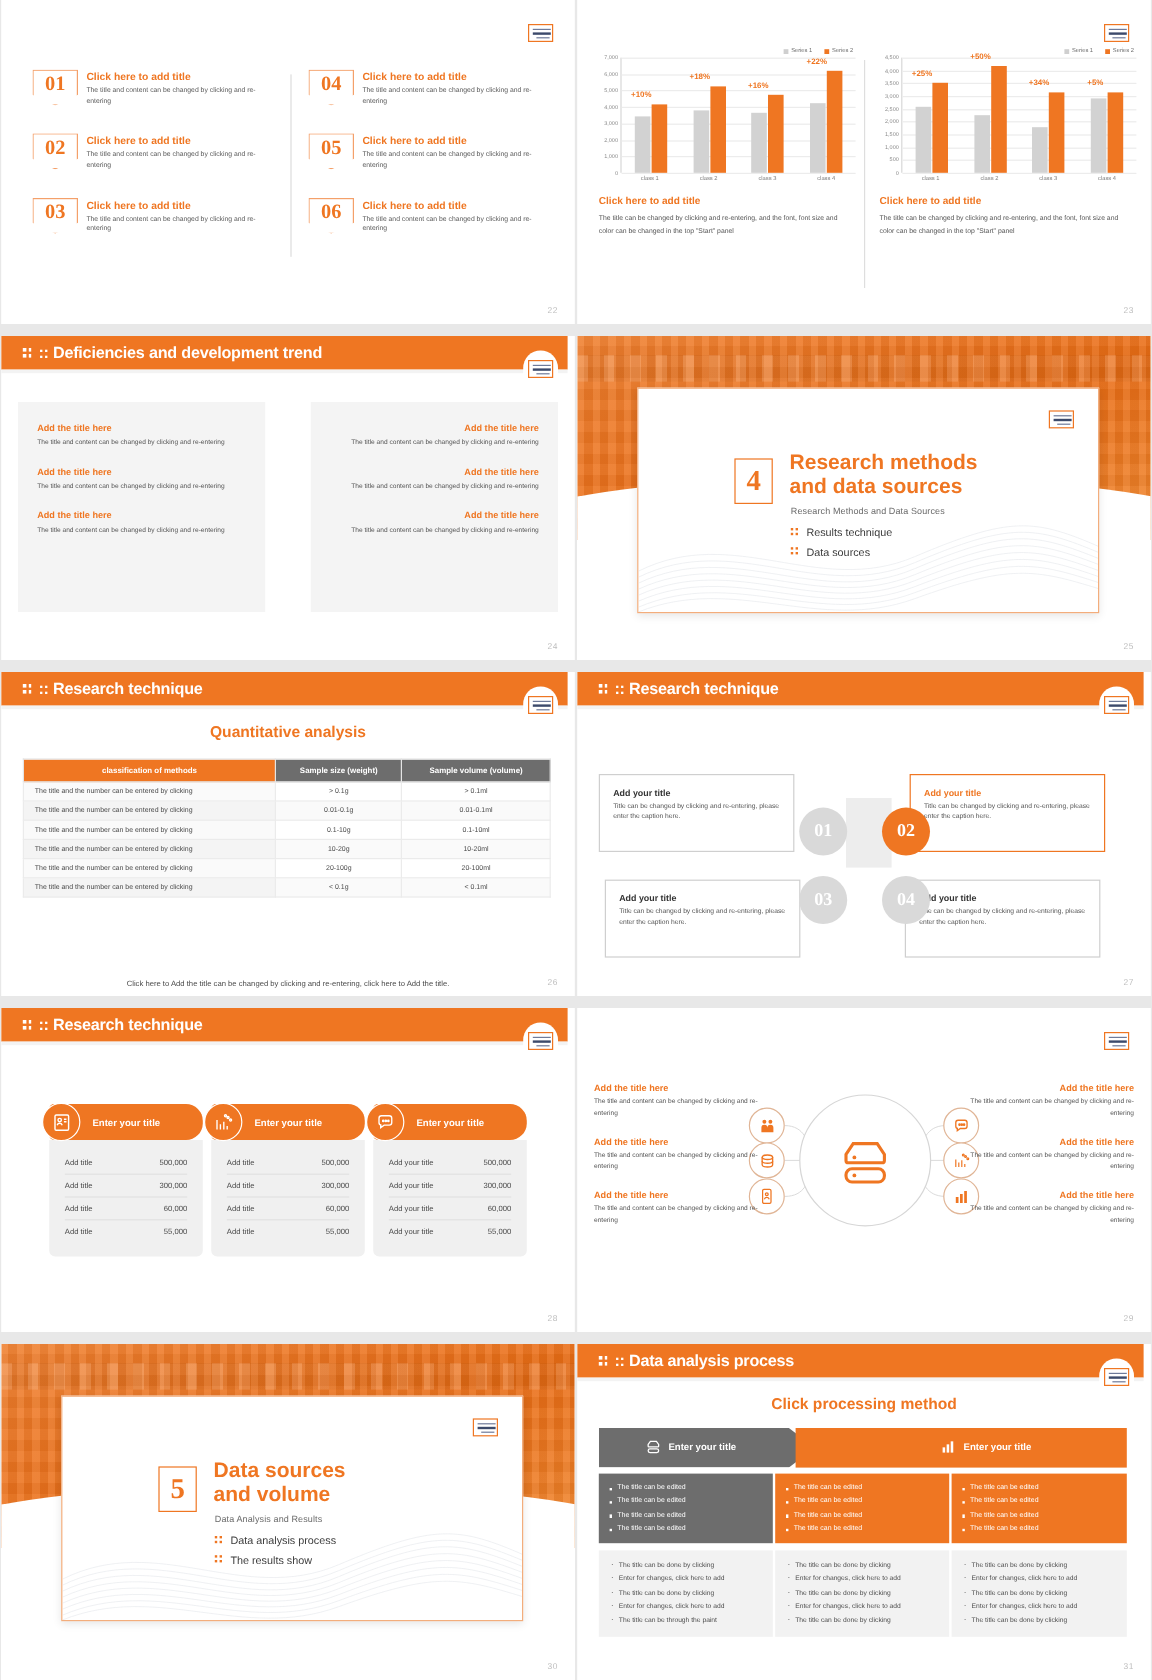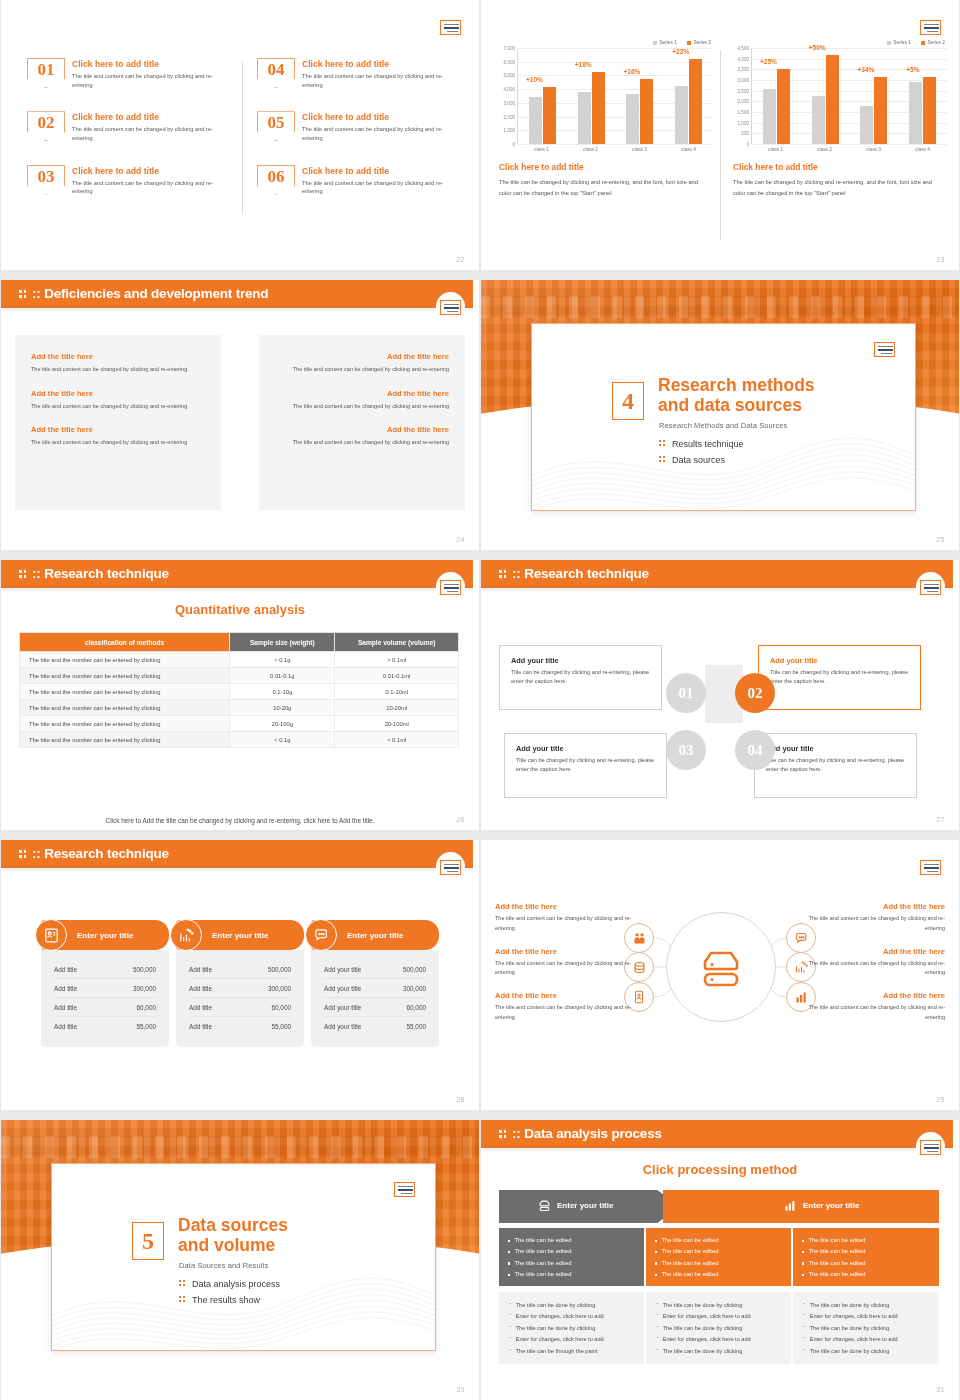--- a/index.html
+++ b/index.html
@@ -1072,21 +1072,21 @@
             <div class="ln a"></div>
             <div class="ln b"></div>
             <div class="ln c"></div>
           </div>
       </div>
       <div class="sec-num">5</div>
       <div class="sec-title">
         <div>Data sources</div>
         <div>and volume</div>
       </div>
-      <div class="sec-sub">Data Sources and Results</div>
+      <div class="sec-sub">Data Analysis and Results</div>
       <div class="sec-bullets">
         <div class="b">
             <span class="bd">
               <i></i>
               <i></i>
               <i></i>
               <i></i>
             </span>
             <span class="bt">Data analysis process</span>
           </div>

